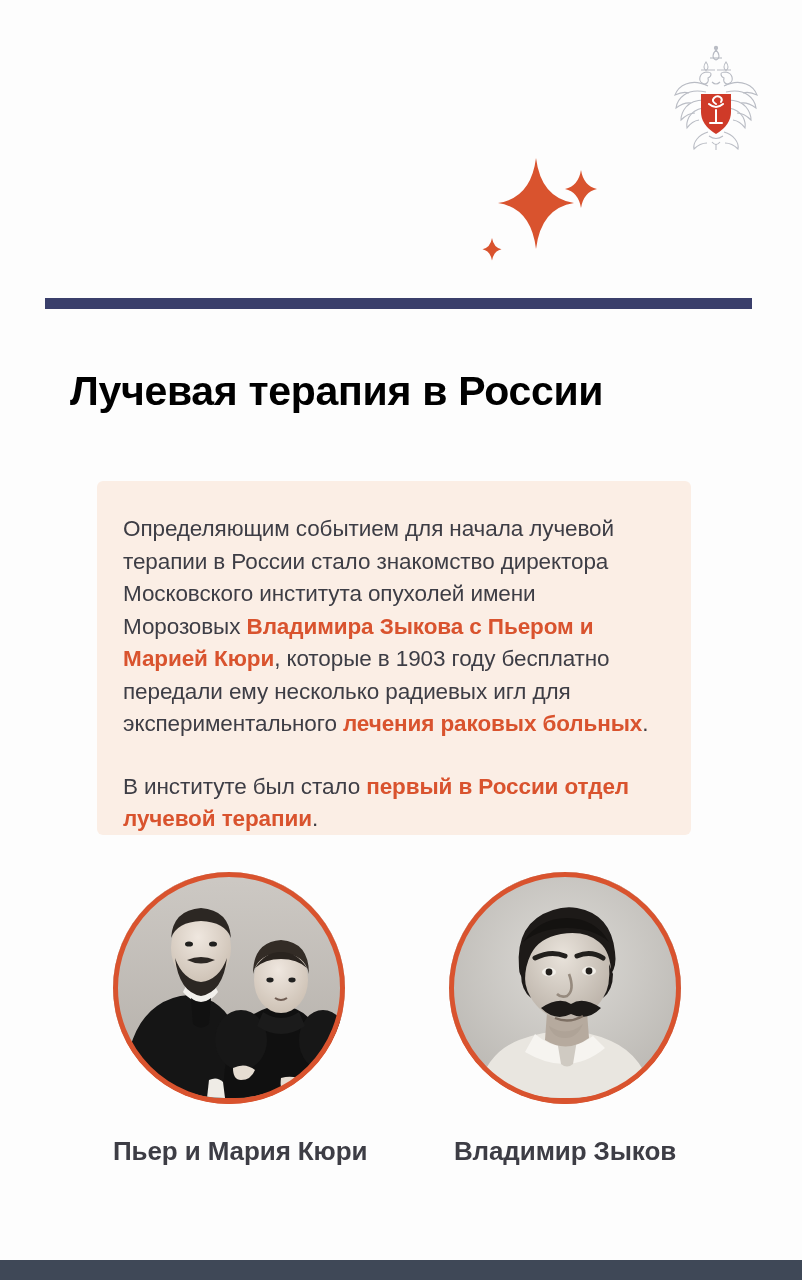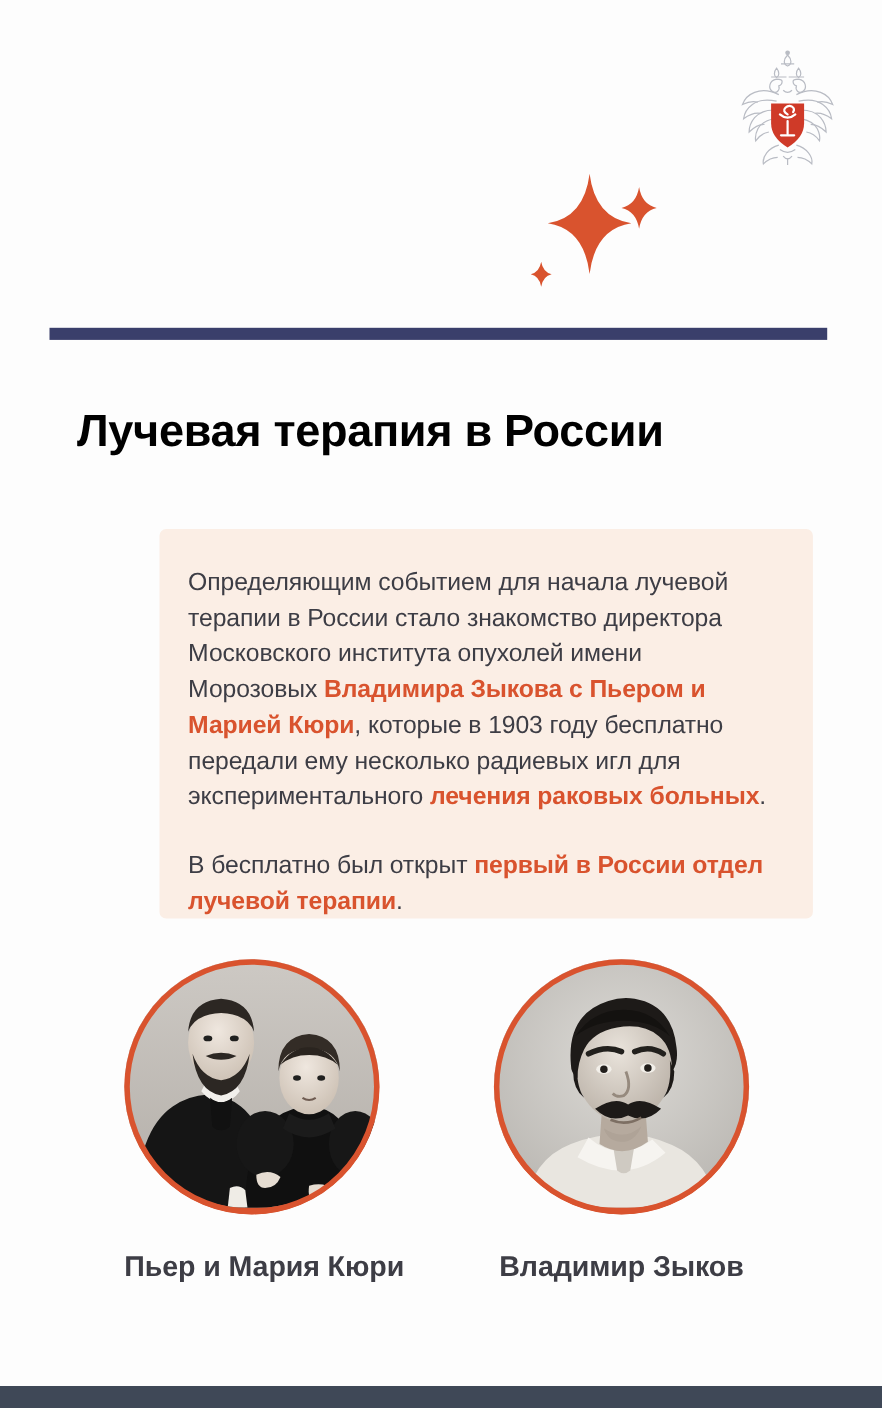--- a/index.html
+++ b/index.html
@@ -96,21 +96,20 @@
   .card {
     position: absolute;
     left: 97px;
     top: 481px;
     width: 594px;
     height: 354px;
     background: #fbeee5;
     border-radius: 6px;
     box-sizing: border-box;
     padding: 32px 40px 0 26px;
-    margin-left: 48px;
   }
   .card-inner {
     padding-left: 0;
   }
   .para {
     margin: 0;
     font-size: 22.5px;
     line-height: 32.5px;
     color: #3d3d45;
     letter-spacing: -0.1px;
@@ -251,21 +250,21 @@
     </div>
 
     <div class="divider"></div>
   </div>
 
   <h1 class="page-title">Лучевая терапия в России</h1>
 
   <div class="card">
     <div class="card-inner">
       <p class="para"><span>Определяющим событием для начала лучевой терапии в России стало знакомство директора Московского института опухолей имени Морозовых </span><span class="hl">Владимира Зыкова с Пьером и Марией Кюри</span><span>, которые в 1903 году бесплатно передали ему несколько радиевых игл для экспериментального </span><span class="hl">лечения раковых больных</span><span>.</span></p>
-      <p class="para"><span>В бесплатно был открыт </span><span class="hl">первый в России отдел лучевой терапии</span><span>.</span></p>
+      <p class="para"><span>В институте был стало </span><span class="hl">первый в России отдел лучевой терапии</span><span>.</span></p>
     </div>
   </div>
 
   <div class="photos">
 
     <div class="photo-col left">
       <div class="portrait-wrap">
         <div class="portrait-img">
           <svg viewBox="0 0 232 226" width="232" height="226" aria-hidden="true">
             <defs>

